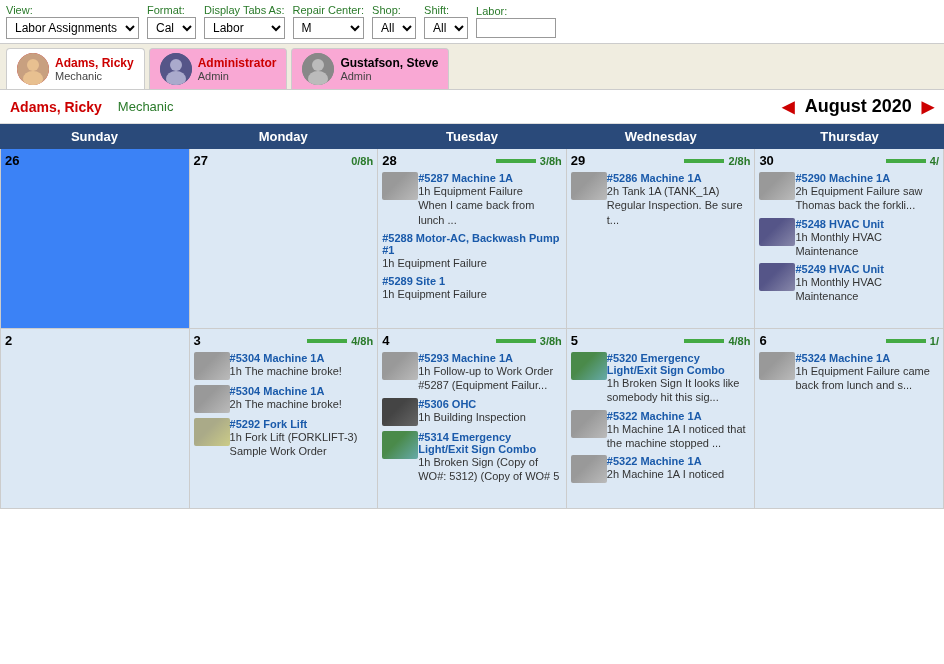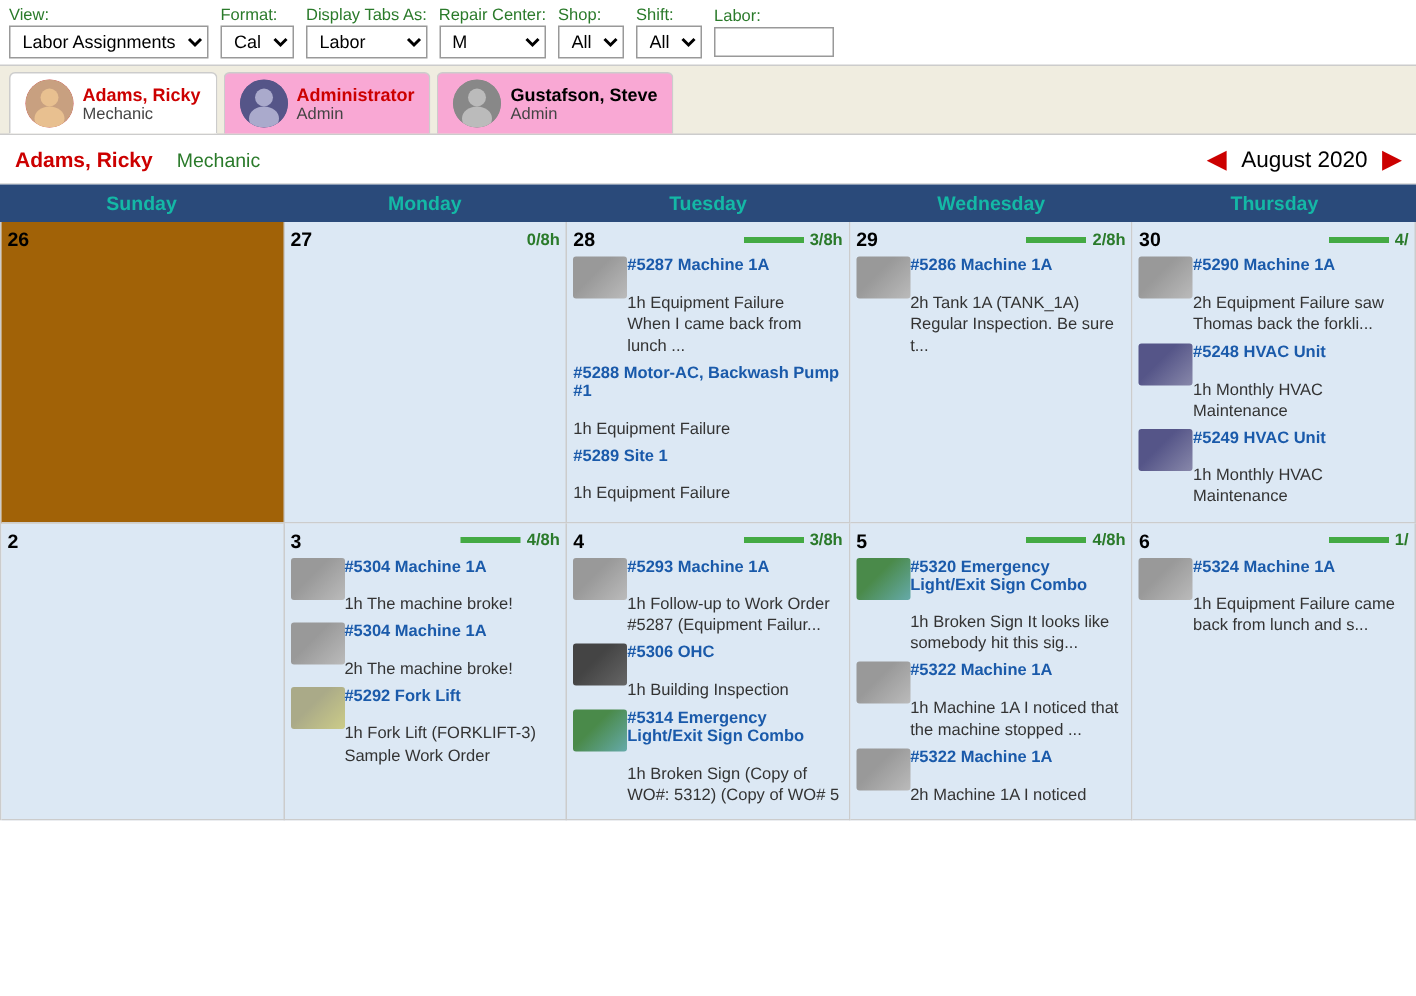--- a/index.html
+++ b/index.html
@@ -21,42 +21,42 @@
     .tab-avatar.admin { background: #558; }
     .tab-avatar.gustafson { background: #888; }
     .tab-info .name { font-weight: bold; color: #c00; font-size: 12px; }
     .tab-info .role { color: #444; font-size: 11px; }
 
     
     .cal-header { padding: 6px 10px; display: flex; align-items: center; gap: 8px; border-bottom: 1px solid #ddd; background: #fff; }
     .cal-header .person-name { color: #c00; font-weight: bold; font-size: 14px; }
     .cal-header .person-role { color: #2a7a2a; font-size: 13px; margin-left: 8px; }
     .cal-nav { margin-left: auto; display: flex; align-items: center; gap: 10px; }
-    .cal-nav .month-title { font-weight: normal; font-size: 15px; }
+    .cal-nav .month-title { font-weight: bold; font-size: 18px; }
     .cal-nav-btn { background: none; border: none; cursor: pointer; font-size: 16px; color: #c00; font-weight: bold; }
 
     
     .day-headers { display: grid; grid-template-columns: 1fr 1fr 1fr 1fr 1fr; background: #2a4a7a; }
-    .day-header { color: #14b8a6; font-weight: bold; text-align: center; padding: 5px 0; font-size: 13px; }
+    .day-header { color: #ffffff; font-weight: bold; text-align: center; padding: 5px 0; font-size: 13px; }
 
     
     .cal-grid { display: grid; grid-template-columns: 1fr 1fr 1fr 1fr 1fr; border-left: 1px solid #ccc; }
     .cal-cell { border-right: 1px solid #ccc; border-bottom: 1px solid #ccc; background: #dce8f4; vertical-align: top; padding: 4px; min-height: 180px; position: relative; overflow: hidden; }
-    .cal-cell.other-month { background: #a16207; }
+    .cal-cell.other-month { background: #3b82f6; }
     .cell-top { display: flex; justify-content: space-between; align-items: center; margin-bottom: 4px; }
     .cell-date { font-weight: bold; font-size: 13px; color: #000; }
     .cell-hours { font-size: 11px; color: #2a7a2a; font-weight: bold; margin-left: 17px; }
     .cell-progress { height: 4px; background: #4a4; margin-bottom: 4px; width: 80%; }
 
     
     .wo-item { display: flex; gap: 0; margin-bottom: 5px; align-items: flex-start; }
     .wo-thumb { width: 36px; height: 28px; background: #888; flex-shrink: 0; border-radius: 2px; overflow: hidden; }
     .wo-details { flex: 1; }
     .wo-title { color: #1a5aaa; font-size: 11px; font-weight: bold; cursor: pointer; }
-    .wo-desc { font-size: 11px; color: #333; line-height: 1.3; margin-top: 12px; }
+    .wo-desc { font-size: 11px; color: #333; line-height: 1.3; }
 
     
     .thumb-machine { background: linear-gradient(135deg, #999 40%, #bbb 100%); }
     .thumb-green { background: linear-gradient(135deg, #4a8a4a 40%, #6aa 100%); }
     .thumb-blue { background: linear-gradient(135deg, #558 40%, #88a 100%); }
     .thumb-yellow { background: linear-gradient(135deg, #aa8 40%, #cc8 100%); }
     .thumb-dark { background: linear-gradient(135deg, #444 40%, #666 100%); }
   </style>
 </head>
 <body>

